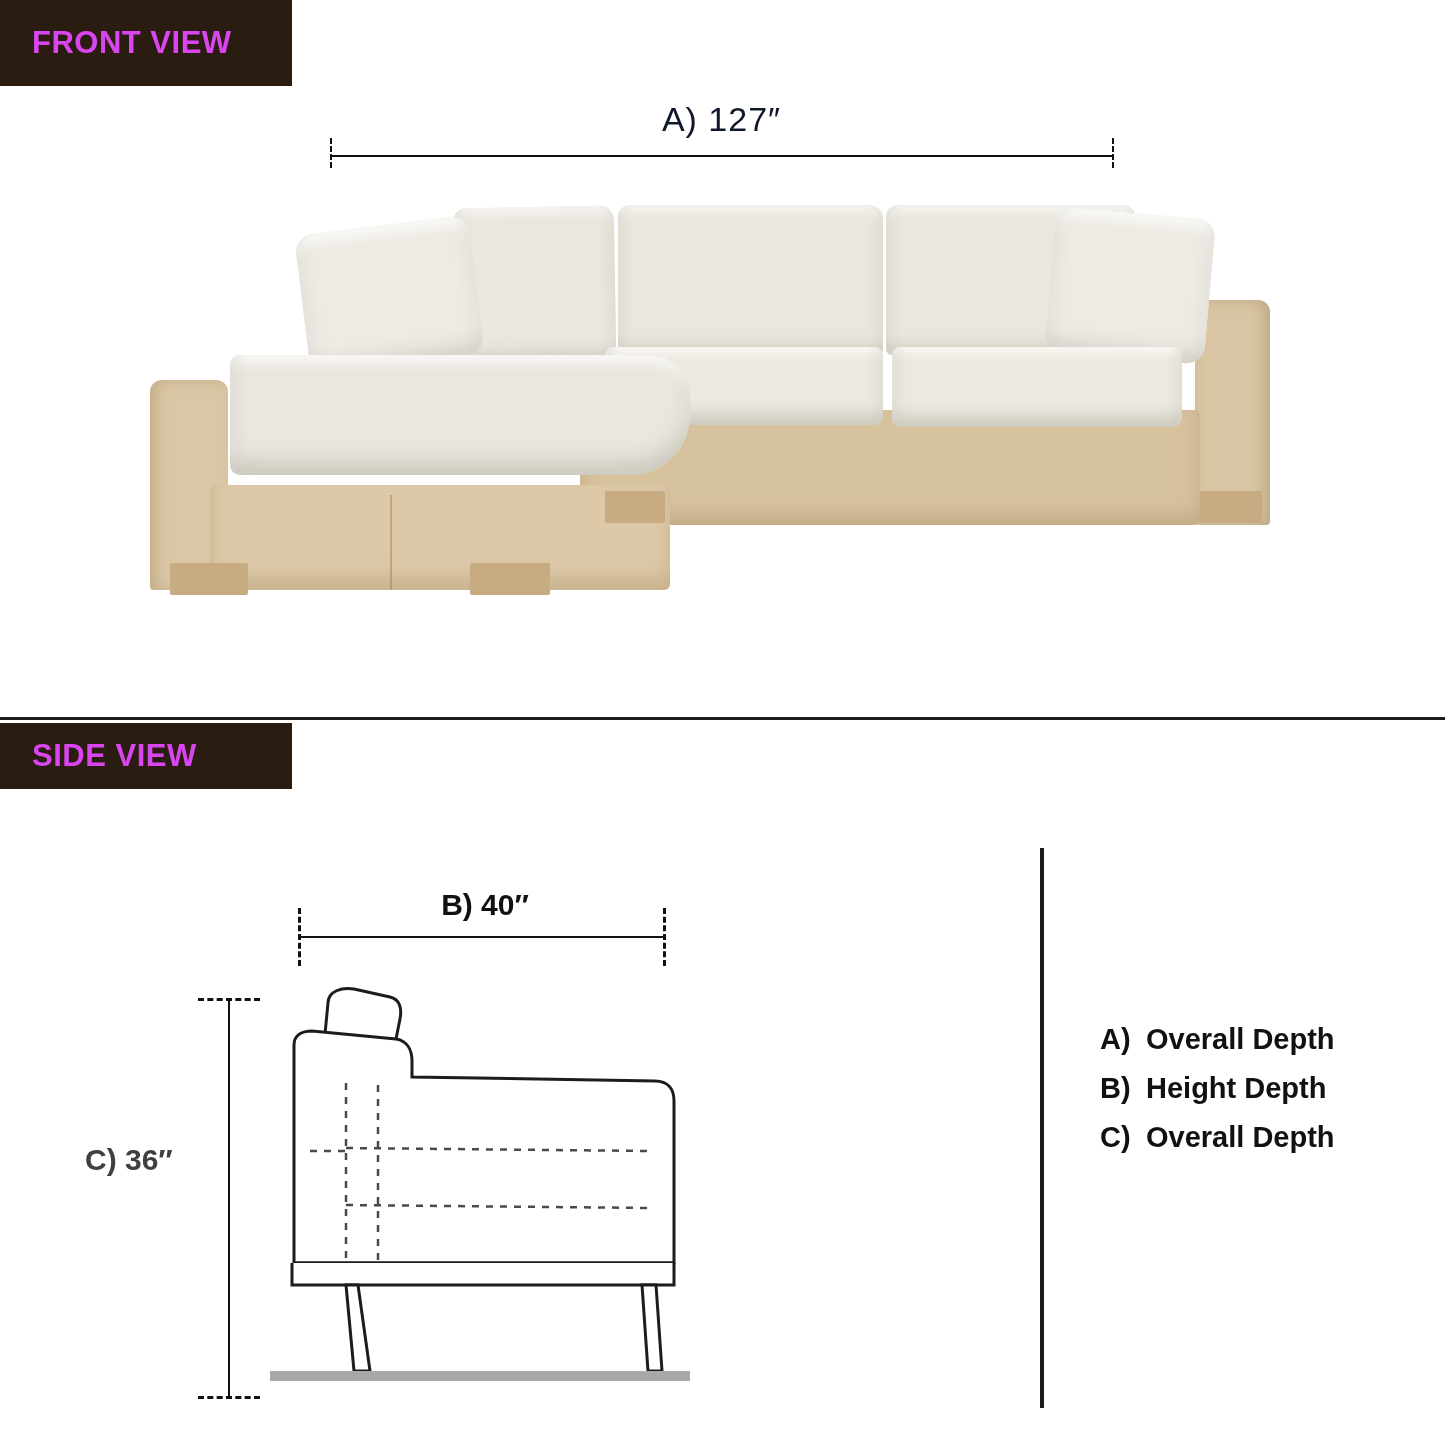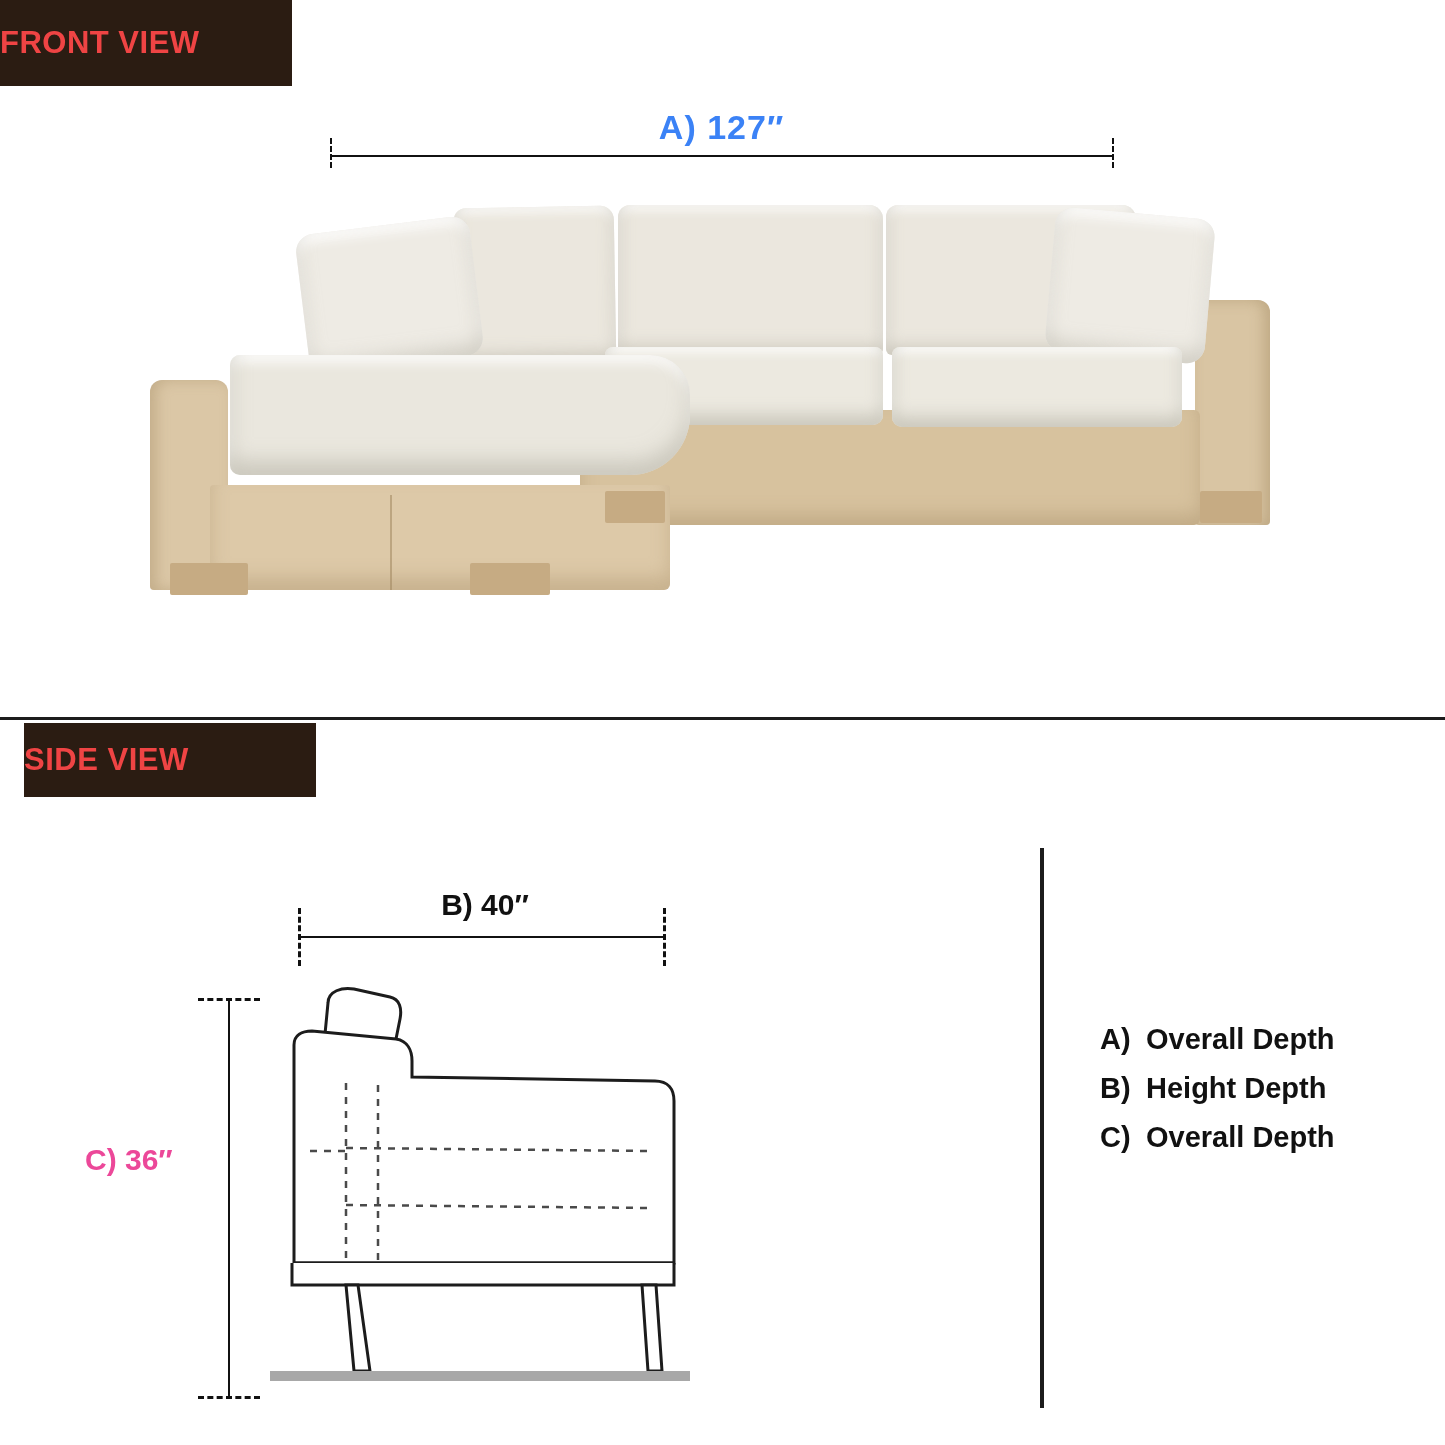--- a/index.html
+++ b/index.html
@@ -13,54 +13,54 @@
     position: relative;
     font-family: "Liberation Sans", sans-serif;
     overflow: hidden;
   }
 
   
   .view-label {
     position: absolute;
     left: 0;
     background: #2b1c12;
-    color: #ef4444;
+    color: #d946ef;
     font-weight: bold;
     font-size: 31px;
     letter-spacing: 0.5px;
     display: flex;
     align-items: center;
+    padding-left: 32px;
     box-sizing: border-box;
   }
   #front-label { top: 0; width: 292px; height: 86px; }
-  #side-label  { top: 723px; width: 292px; height: 74px; margin-left: 24px; }
+  #side-label  { top: 723px; width: 292px; height: 66px; }
 
   .divider {
     position: absolute;
     left: 0;
     width: 1445px;
     height: 3px;
     background: #1c1c1c;
   }
   #divider-1 { top: 717px; }
 
   
   #front-view {
     position: absolute;
     top: 0; left: 0;
     width: 1445px;
     height: 717px;
   }
 
   .dim-text {
     position: absolute;
-    font-weight: bold;
-    color: #3b82f6;
+    font-weight: normal;
+    color: #0f172a;
     white-space: nowrap;
-    margin-top: 8px;
   }
 
   #dim-a-text {
     top: 100px;
     left: 0;
     width: 1445px;
     text-align: center;
     font-size: 34px;
     letter-spacing: 1px;
     transform: translateX(-1px);
@@ -207,21 +207,21 @@
     border-left: 3px dashed #111111;
   }
   #dim-b-dash-l { left: 298px; }
   #dim-b-dash-r { left: 663px; }
 
   #dim-c-text {
     position: absolute;
     top: 420px; left: 85px;
     font-size: 30px;
     font-weight: bold;
-    color: #ec4899;
+    color: #404040;
     text-align: center;
   }
   #dim-c-line {
     position: absolute;
     top: 275px; left: 228px;
     width: 2px; height: 400px;
     background: #111111;
   }
   #dim-c-dash-t, #dim-c-dash-b {
     position: absolute;

